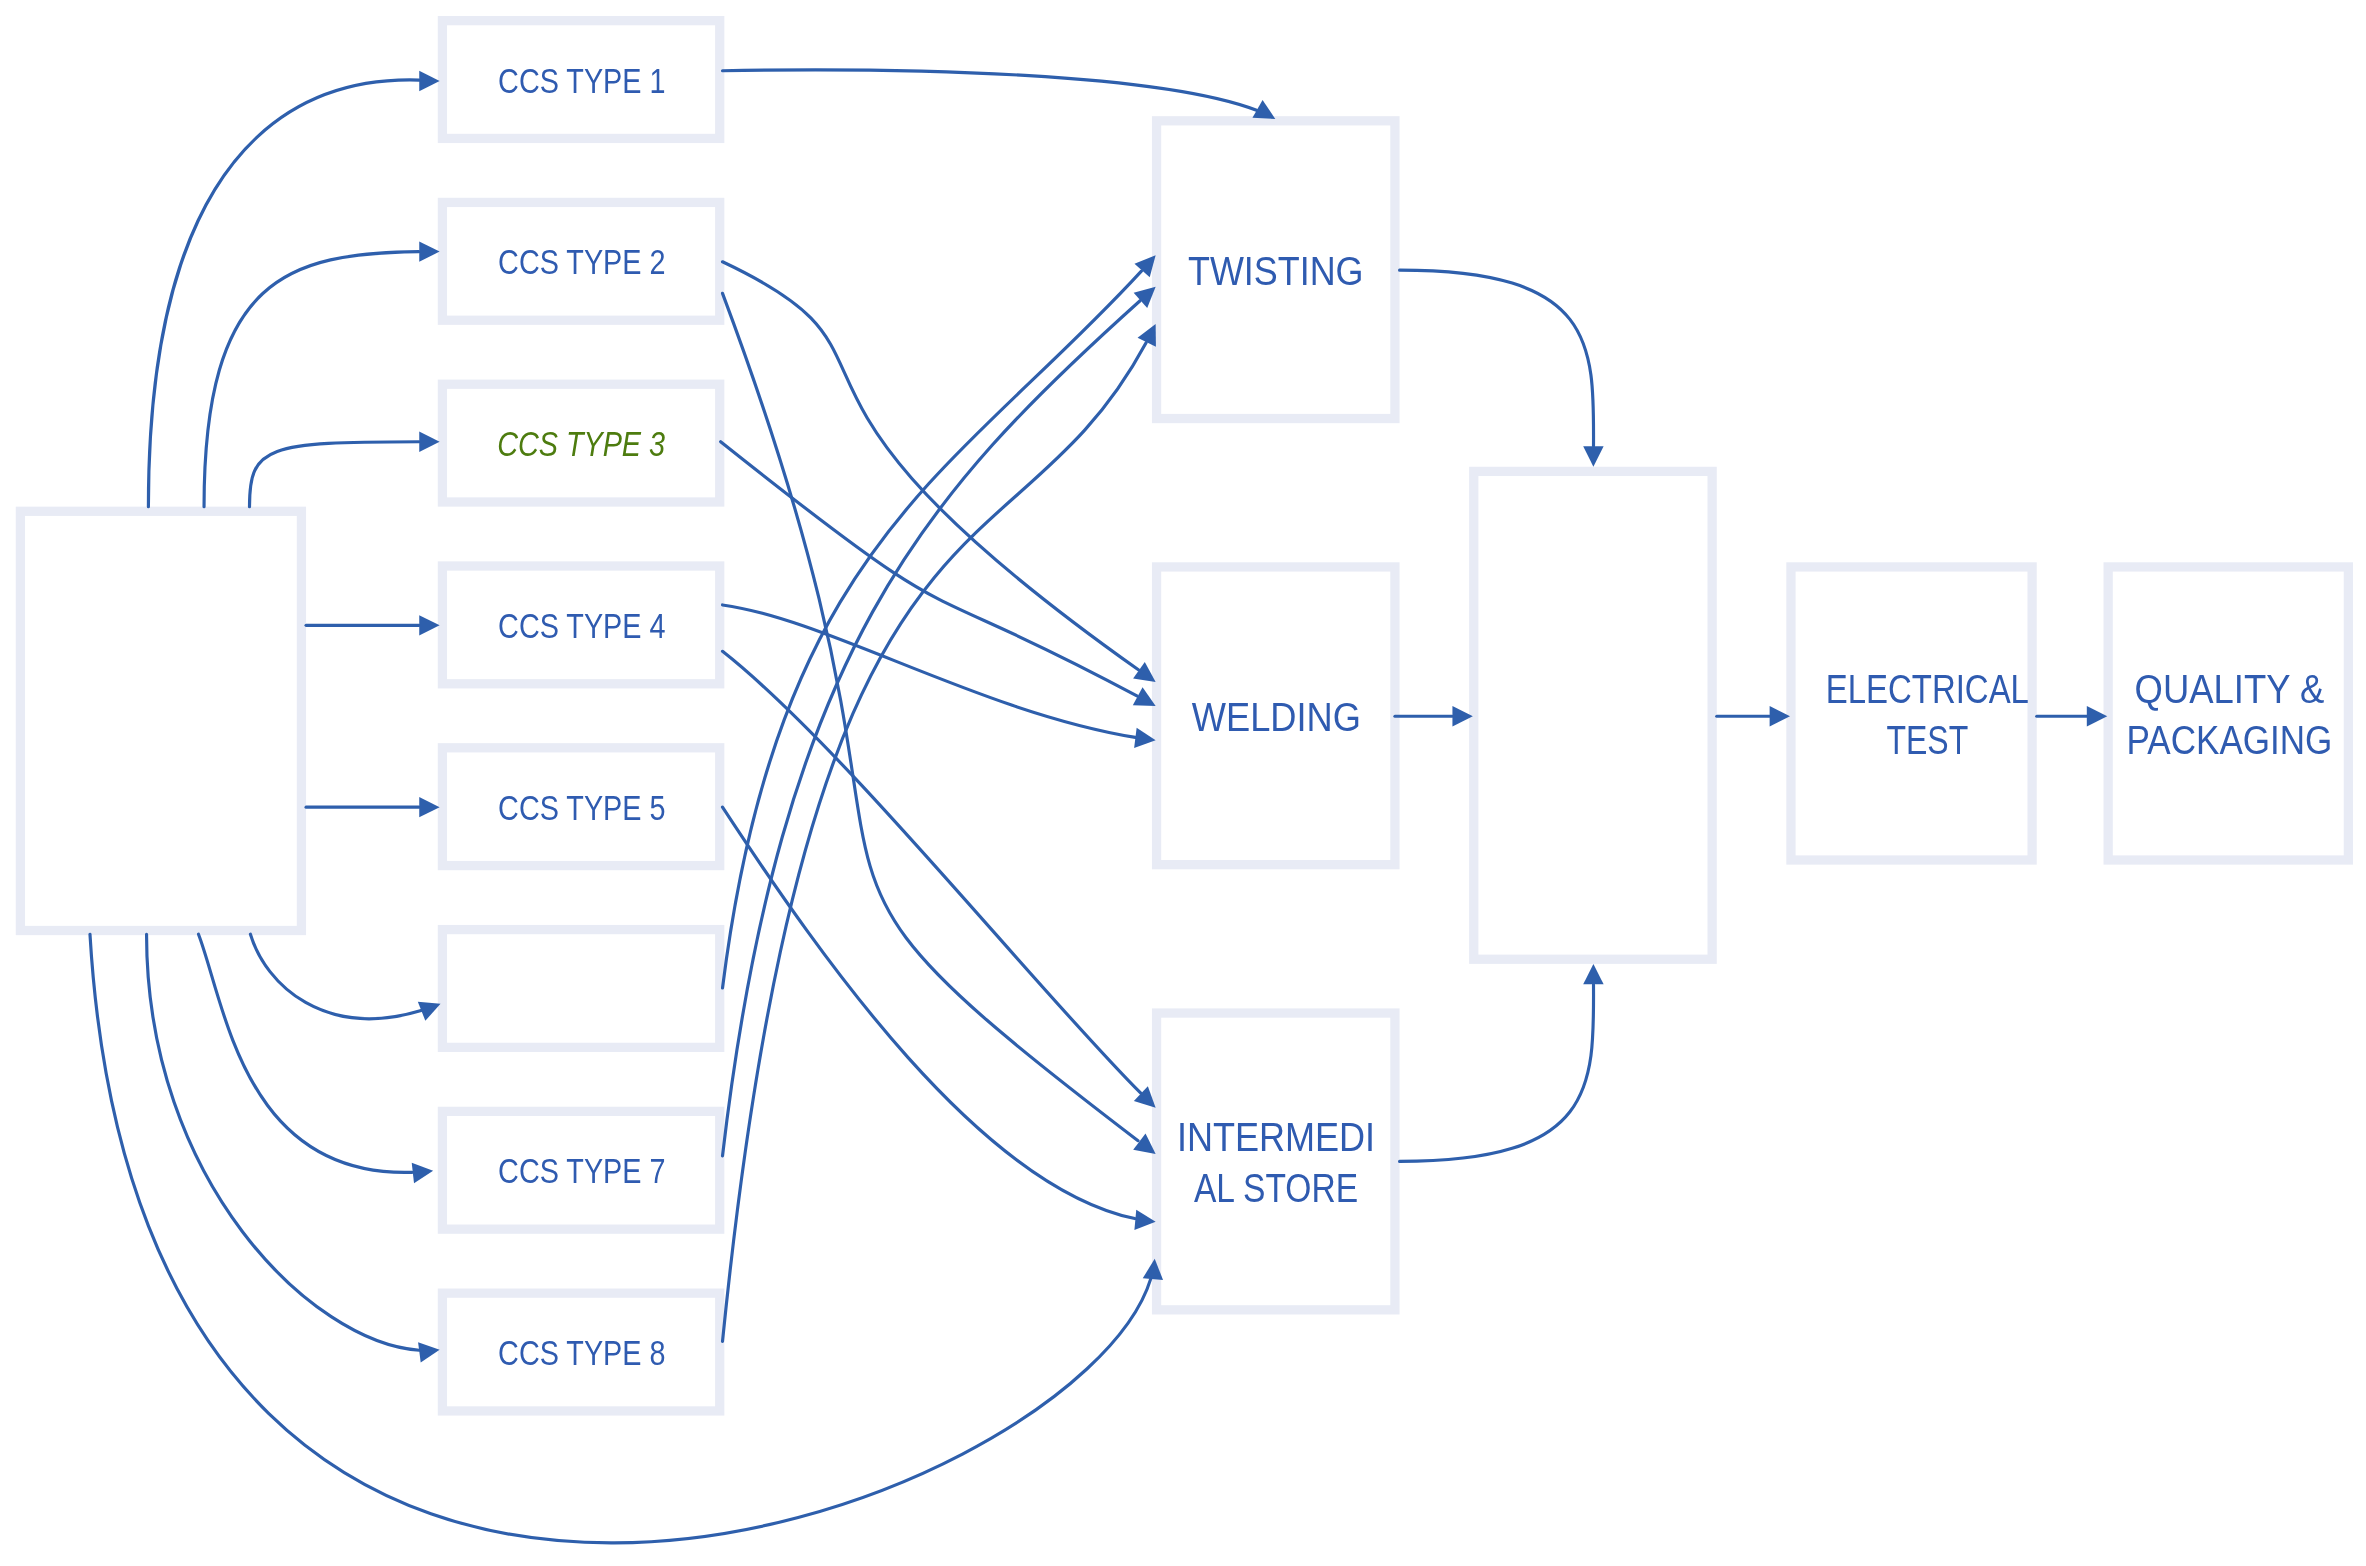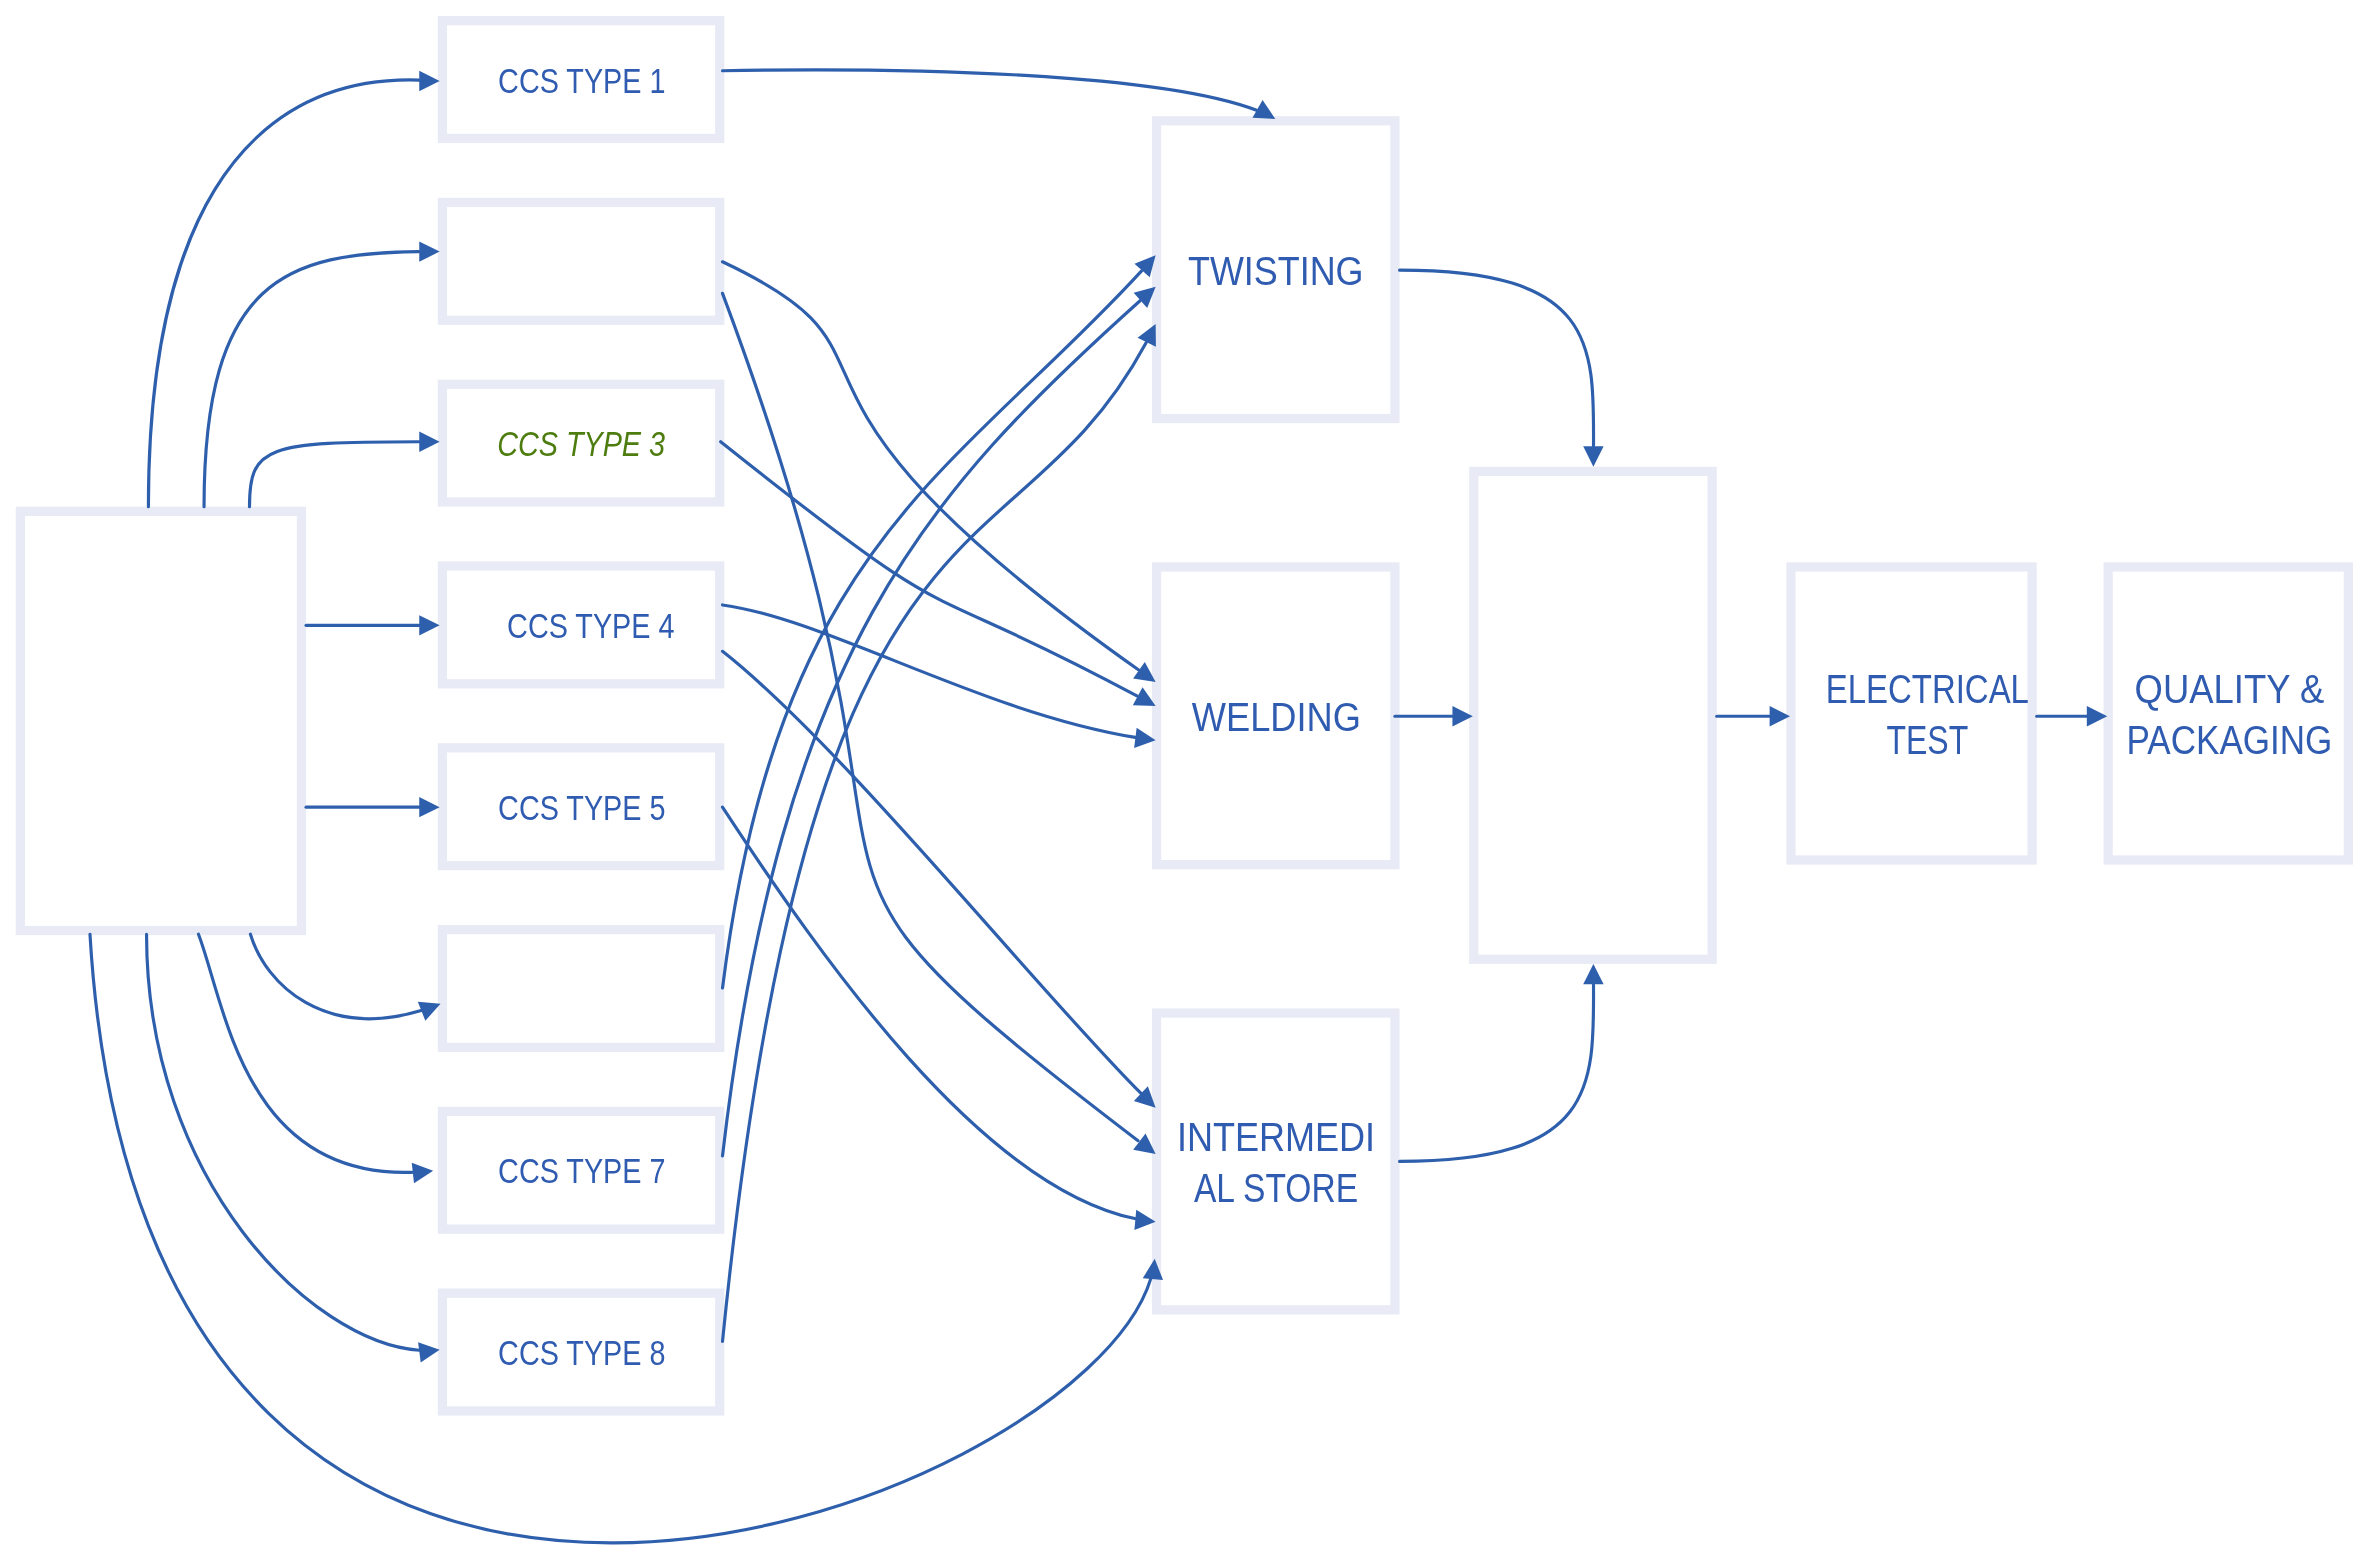--- a/index.html
+++ b/index.html
@@ -166,26 +166,31 @@
           <path d="M2196.0,772.0C2213.3,772.0 2231.2,772.0 2249.9,772.0" fill="none" stroke="#2E5FAC" stroke-width="3.4" stroke-linecap="round"></path>
           <polygon points="2272.0,772.0 2250.0,783.0 2250.0,761.0" fill="#2E5FAC"></polygon>
         </g>
       </g>
     </svg>
     <div class="nodeLabel small" style="left: 438px; top: 17.6px; width: 287px; height: 127px; color: rgb(47, 91, 176);">
       <div class="stack">
         <span class="ln" style="transform: scaleX(0.822); line-height: 1.22;">CCS TYPE 1</span>
       </div>
     </div>
+    <div class="nodeLabel small" style="left: 438px; top: 199px; width: 287px; height: 127px; color: rgb(47, 91, 176);">
+      <div class="stack">
+        <span class="ln" style="transform: scaleX(0.822); line-height: 1.22;">CCS TYPE 2</span>
+      </div>
+    </div>
     <div class="nodeLabel small" style="left: 438px; top: 381px; width: 287px; height: 127px; color: #4d7c0f; font-style: italic;">
       <div class="stack">
         <span class="ln" style="transform: scaleX(0.822); line-height: 1.22;">CCS TYPE 3</span>
       </div>
     </div>
-    <div class="nodeLabel small" style="left: 438px; top: 563px; width: 287px; height: 127px; color: rgb(47, 91, 176); padding-left: 9px;">
+    <div class="nodeLabel small" style="left: 438px; top: 563px; width: 287px; height: 127px; color: rgb(47, 91, 176);">
       <div class="stack">
         <span class="ln" style="transform: scaleX(0.822); line-height: 1.22;">CCS TYPE 4</span>
       </div>
     </div>
     <div class="nodeLabel small" style="left: 438px; top: 745px; width: 287px; height: 127px; color: rgb(47, 91, 176);">
       <div class="stack">
         <span class="ln" style="transform: scaleX(0.822); line-height: 1.22;">CCS TYPE 5</span>
       </div>
     </div>
     <div class="nodeLabel small" style="left: 438px; top: 1108px; width: 287px; height: 127px; color: rgb(47, 91, 176);">

